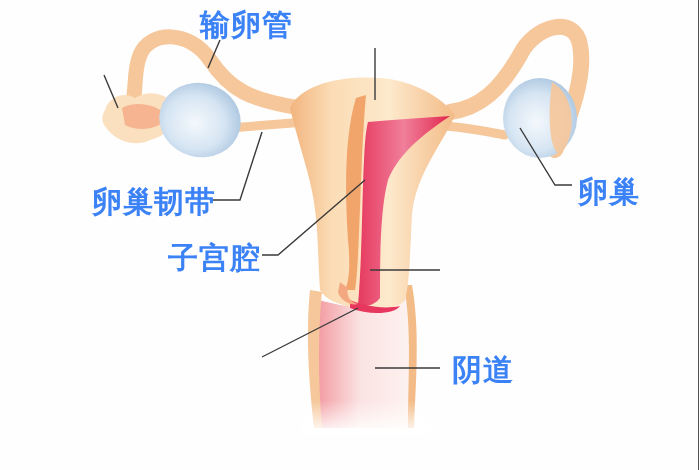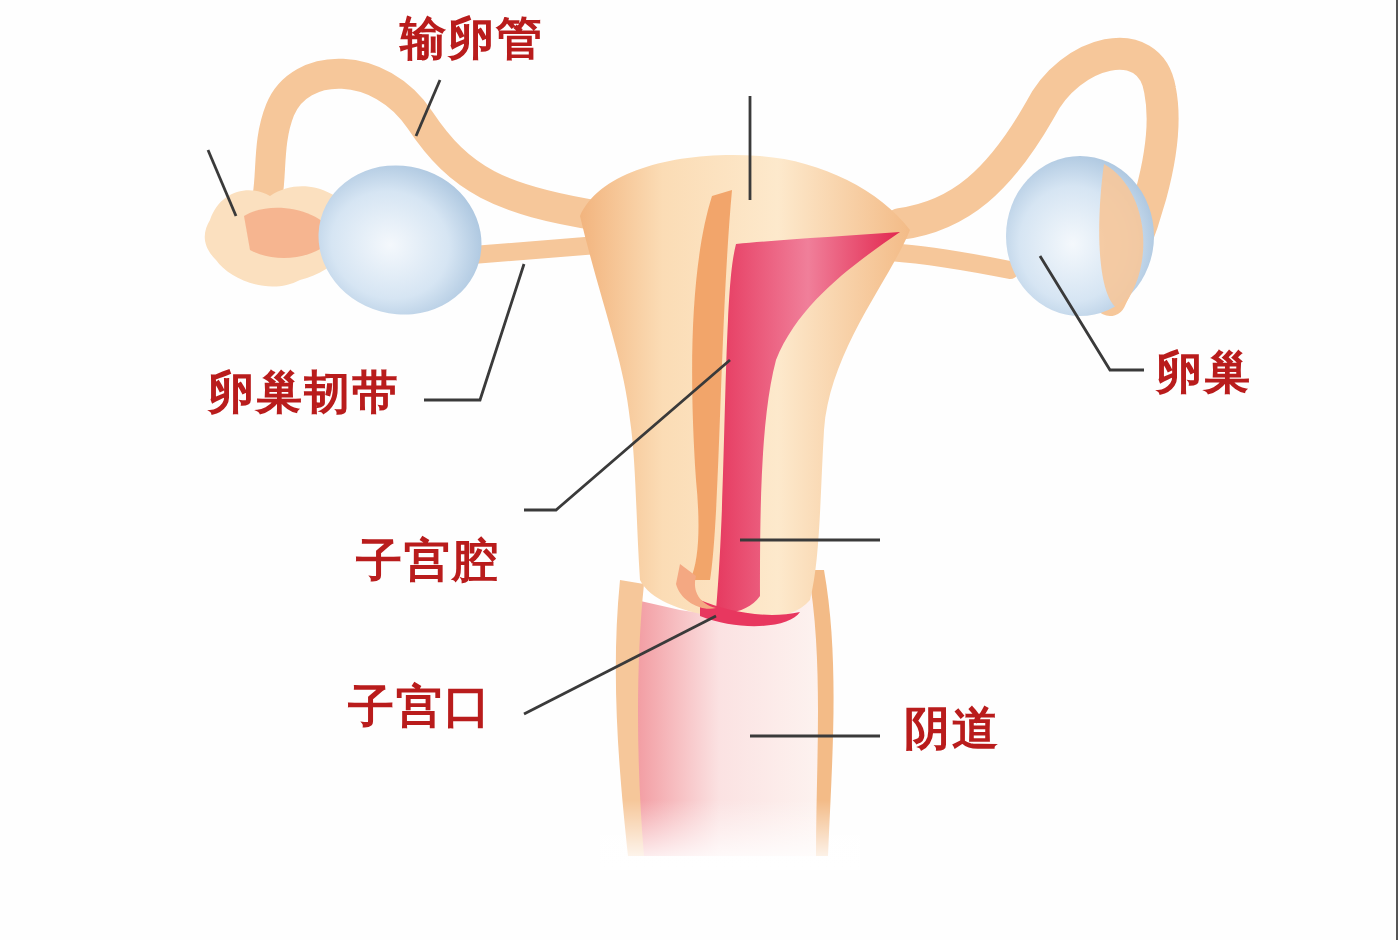--- a/index.html
+++ b/index.html
@@ -2,22 +2,22 @@
 <html><head>
 <meta charset="utf-8">
 <style>
   html, body { margin:0; padding:0; background:#ffffff; }
   body { width:700px; height:470px; overflow:hidden; position:relative; }
   #stage { position:absolute; left:0; top:0; width:700px; height:470px; background:#fefefe; }
   #stage::after { content:""; position:absolute; right:1px; top:0; width:1px; height:470px; background:#555; }
   svg.art { position:absolute; left:0; top:0; width:700px; height:470px; }
   .label {
     position:absolute;
-    font-family: Liberation Mono, monospace;
-    font-size:23px; font-weight:bold; color:#b91c1c; line-height:1;
+    font-family: Liberation Sans, sans-serif;
+    font-size:30px; font-weight:bold; color:#3b82f6; line-height:1;
     white-space:nowrap; letter-spacing:1px;
   }
 </style>
 </head>
 <body>
 
 <div id="stage">
 
   <svg class="art" viewBox="0 0 700 470">
     <defs>
@@ -98,18 +98,17 @@
       <polyline points="212,200 240,200 262,132"></polyline>
       <polyline points="262,255 278,255 365,180"></polyline>
       <polyline points="370,270 440,270"></polyline>
       <polyline points="262,357 358,308"></polyline>
       <polyline points="375,368 440,368"></polyline>
     </g>
   </svg>
 
   <div class="label" style="left:200px;top:10px;">输卵管</div>
   <div class="label" style="left:578px;top:177px;">卵巢</div>
-  <div class="label" style="left:104px;top:187px;">卵巢韧带</div>
-  <div class="label" style="left:178px;top:243px;margin-top:28px;">子宫腔</div>
-  <div class="label" style="left:174px;top:344px;">子宫口</div>
+  <div class="label" style="left:92px;top:187px;">卵巢韧带</div>
+  <div class="label" style="left:168px;top:243px;">子宫腔</div>
   <div class="label" style="left:452px;top:355px;">阴道</div>
 
 </div>
 
 </body></html>

